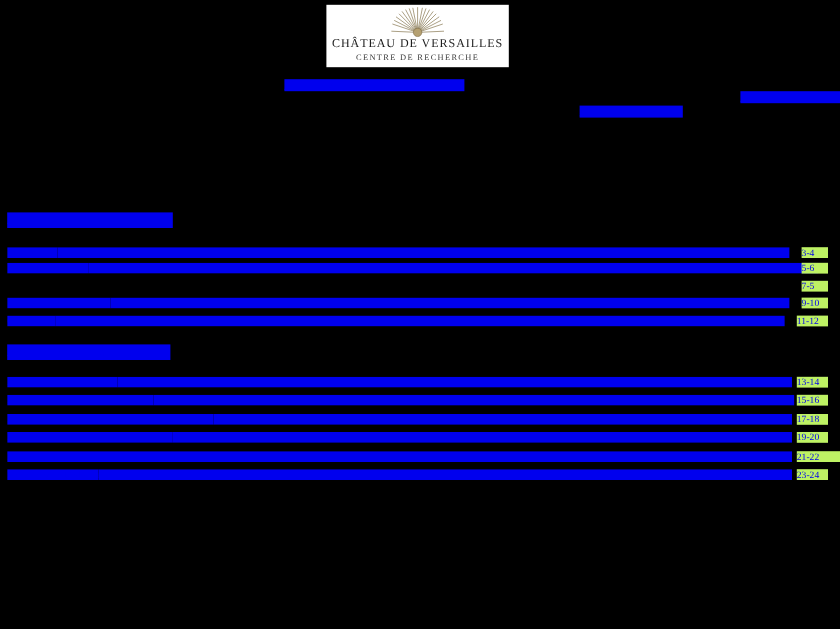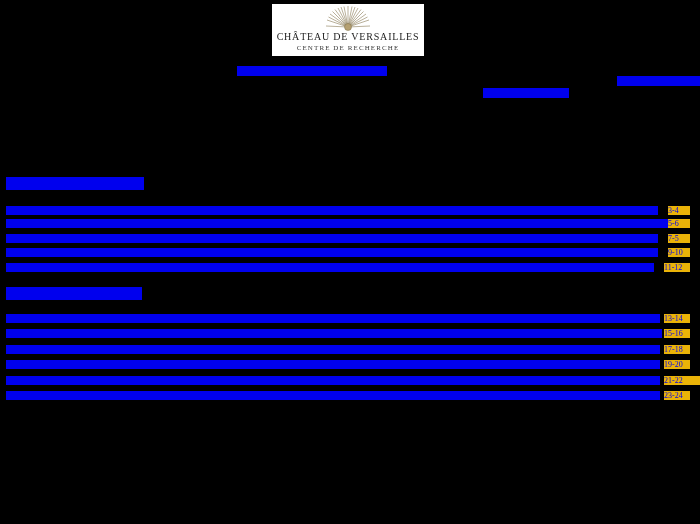--- a/index.html
+++ b/index.html
@@ -118,21 +118,21 @@
     display: inline-block;
     height: 9px;
     background: #0000ee;
     vertical-align: top;
   }
   .pagenum {
     position: absolute;
     height: 9px;
     line-height: 9px;
     font-size: 8px;
-    background: #eab308;
+    background: #bef264;
     color: #0000ee;
     overflow: hidden;
     white-space: nowrap;
   }
 </style>
 </head>
 <body>
 
 <div class="page">
 
@@ -174,23 +174,20 @@
   <div class="row" id="row-1-0" style="top:206px;">
     <span class="bar" style="width:42px;">Introduction</span><span class="dots" style="width:610px;"></span>
   </div>
   <span class="pagenum" style="left:668px; top:206px; width:22px;">3-4</span>
 
   <div class="row" id="row-1-1" style="top:219px;">
     <span class="bar" style="width:44px;padding-left:24px;">Le château</span><span class="dots" style="width:608px;"></span>
   </div>
   <span class="pagenum" style="left:668px; top:219px; width:22px;">5-6</span>
 
-  <div class="row" id="row-1-2" style="top:234px;">
-    <span class="bar" style="width:62px;">Les collections</span><span class="dots" style="width:590px;"></span>
-  </div>
   <span class="pagenum" style="left:668px; top:234px; width:22px;">7-5</span>
 
   <div class="row" id="row-1-3" style="top:248px;">
     <span class="bar" style="width:86px;">Les jardins du roi</span><span class="dots" style="width:566px;"></span>
   </div>
   <span class="pagenum" style="left:668px; top:248px; width:22px;">9-10</span>
 
   <div class="row" id="row-1-4" style="top:263px;">
     <span class="bar" style="width:40px;">Conclusion</span><span class="dots" style="width:608px;"></span>
   </div>

